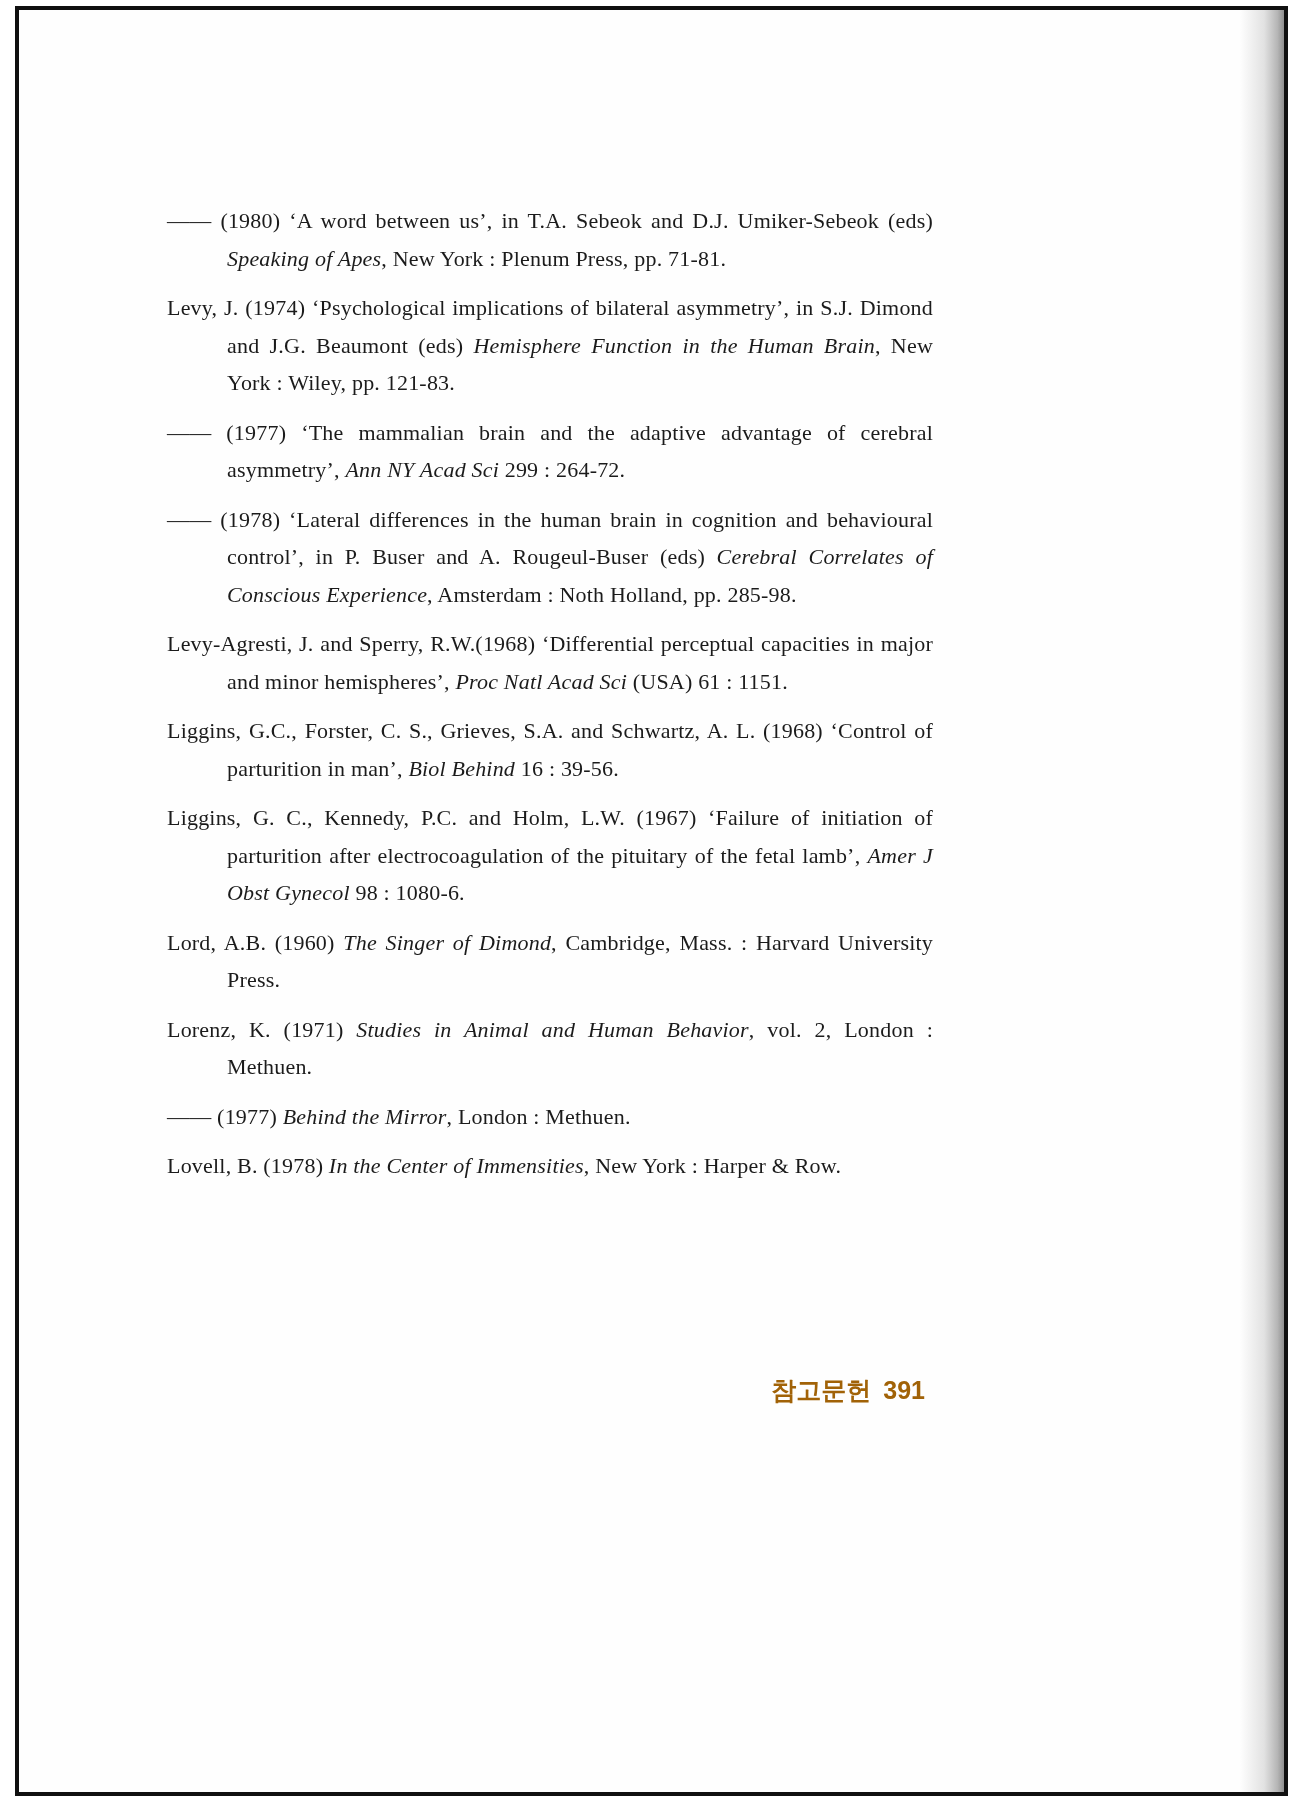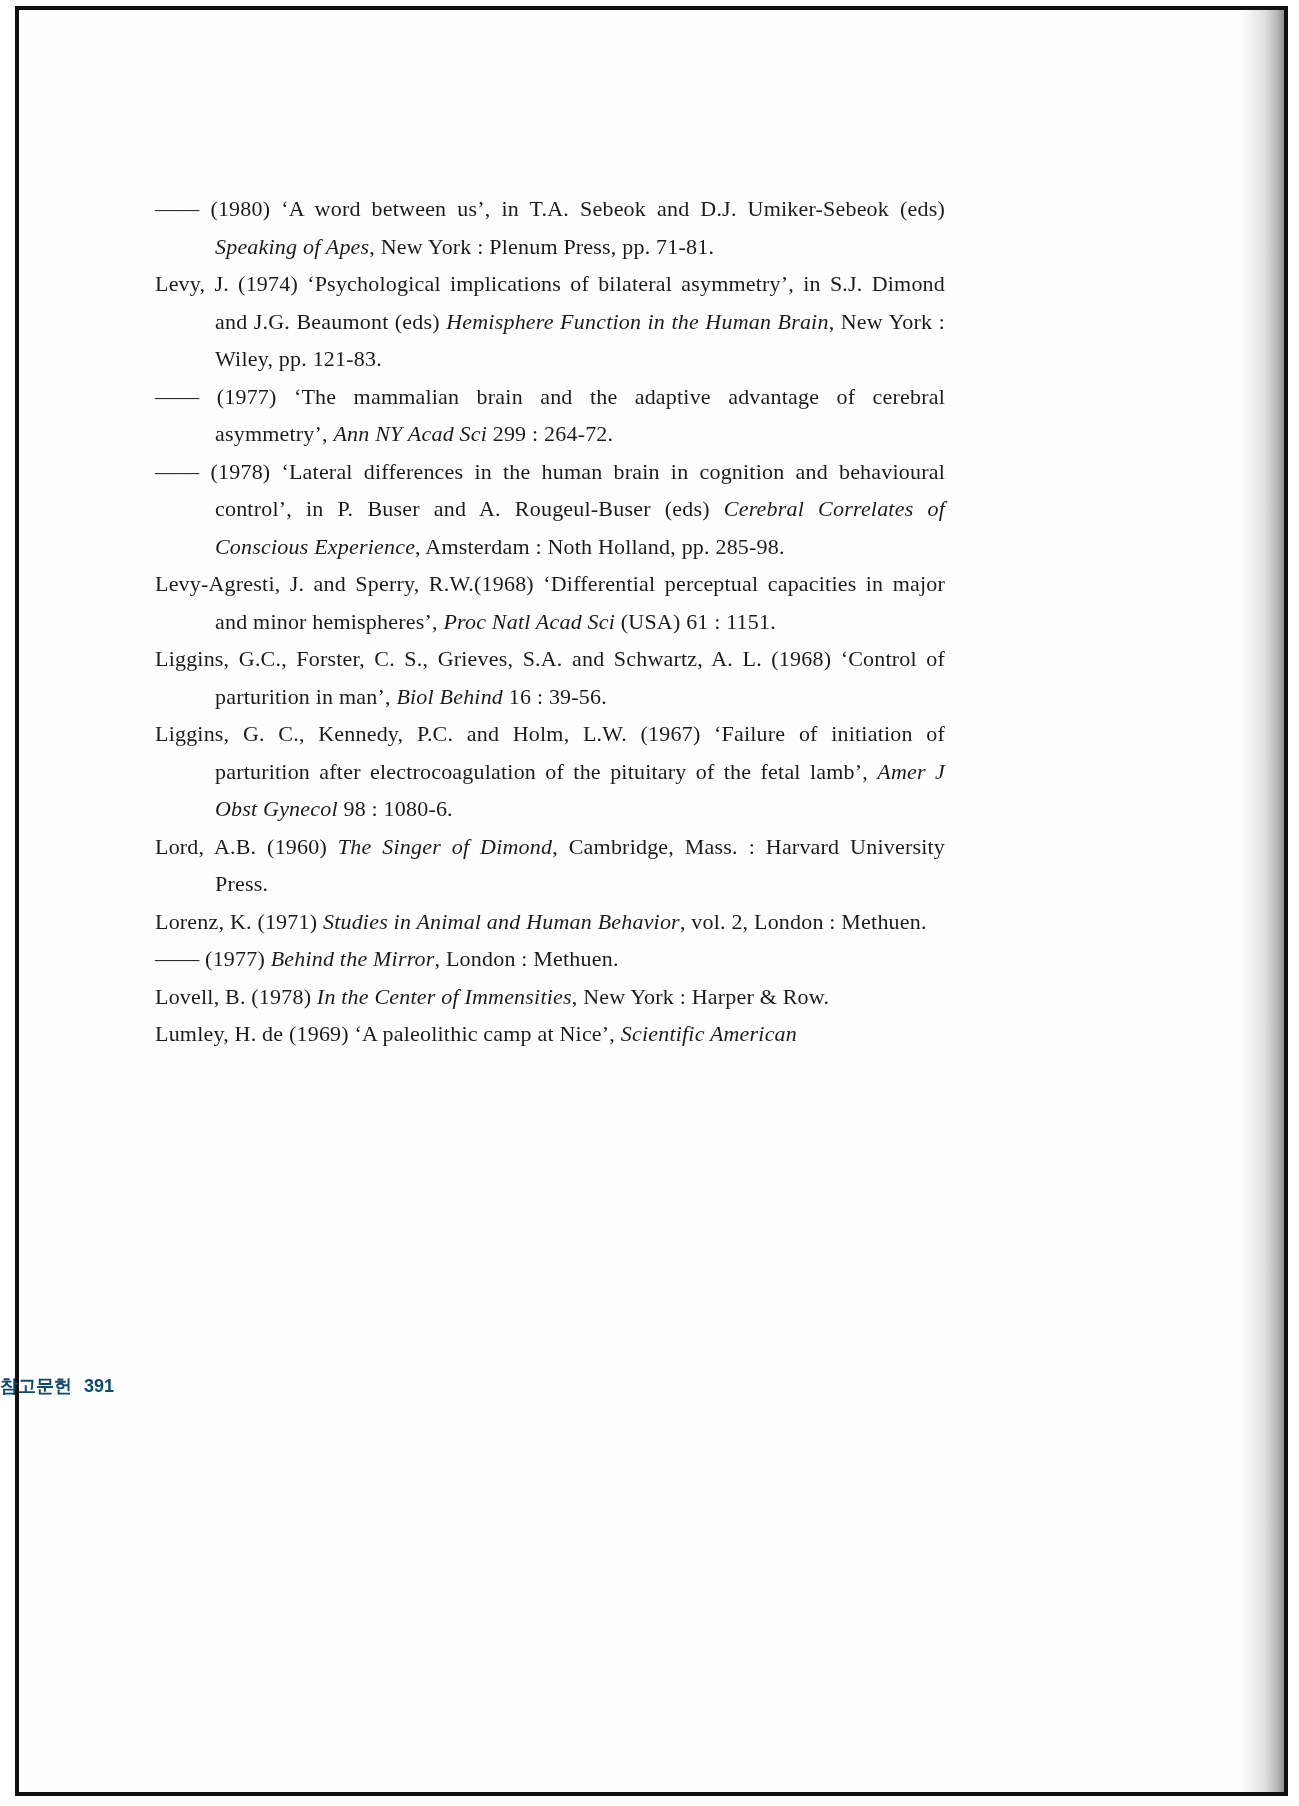--- a/index.html
+++ b/index.html
@@ -37,34 +37,35 @@
     position: absolute;
     left: 155px;
     top: 190px;
     width: 790px;
     color: #1b1b1b;
     font-size: 22px;
     line-height: 37.5px;
     letter-spacing: 0.2px;
   }
   .ref-entry {
-    margin: 0;
+    margin: 12px;
     padding-left: 60px;
     text-indent: -60px;
     text-align: justify;
   }
   .ref-entry .italic { font-style: italic; }
   .footer {
     position: absolute;
     top: 1374px;
     left: 0;
     width: 925px;
-    font-size: 18px;
+    text-align: right;
+    font-size: 25px;
     font-weight: bold;
-    color: #0c4a6e;
+    color: #a16207;
     font-family: "Liberation Sans", sans-serif;
   }
   .footer .page-num { margin-left: 12px; }
 </style>
 </head>
 <body>
 
 <div class="page-border">
   <div class="page-curl"></div>
 </div>
@@ -74,18 +75,17 @@
     <p class="ref-entry"><span>Levy, J. (1974) ‘Psychological implications of bilateral asymmetry’, in S.J. Dimond and J.G. Beaumont (eds) </span><span class="italic">Hemisphere Function in the Human Brain</span><span>, New York : Wiley, pp. 121-83.</span></p>
     <p class="ref-entry"><span>—— (1977) ‘The mammalian brain and the adaptive advantage of cerebral asymmetry’, </span><span class="italic">Ann NY Acad Sci</span><span> 299 : 264-72.</span></p>
     <p class="ref-entry"><span>—— (1978) ‘Lateral differences in the human brain in cognition and behavioural control’, in P. Buser and A. Rougeul-Buser (eds) </span><span class="italic">Cerebral Correlates of Conscious Experience</span><span>, Amsterdam : Noth Holland, pp. 285-98.</span></p>
     <p class="ref-entry"><span>Levy-Agresti, J. and Sperry, R.W.(1968) ‘Differential perceptual capacities in major and minor hemispheres’, </span><span class="italic">Proc Natl Acad Sci</span><span> (USA) 61 : 1151.</span></p>
     <p class="ref-entry"><span>Liggins, G.C., Forster, C. S., Grieves, S.A. and Schwartz, A. L. (1968) ‘Control of parturition in man’, </span><span class="italic">Biol Behind</span><span> 16 : 39-56.</span></p>
     <p class="ref-entry"><span>Liggins, G. C., Kennedy, P.C. and Holm, L.W. (1967) ‘Failure of initiation of parturition after electrocoagulation of the pituitary of the fetal lamb’, </span><span class="italic">Amer J Obst Gynecol</span><span> 98 :  1080-6.</span></p>
     <p class="ref-entry"><span>Lord, A.B. (1960) </span><span class="italic">The Singer of Dimond</span><span>, Cambridge, Mass. :  Harvard University Press.</span></p>
     <p class="ref-entry"><span>Lorenz, K. (1971) </span><span class="italic">Studies in Animal and Human Behavior</span><span>, vol. 2, London : Methuen.</span></p>
     <p class="ref-entry"><span>—— (1977) </span><span class="italic">Behind the Mirror</span><span>, London : Methuen.</span></p>
     <p class="ref-entry"><span>Lovell, B. (1978) </span><span class="italic">In the Center of Immensities</span><span>, New York : Harper &amp; Row.</span></p>
-    <p class="ref-entry"><span>Lumley, H. de (1969) ‘A paleolithic camp at Nice’, </span><span class="italic">Scientific American</span></p>
   </div>
 
 <div class="footer">
   <span>참고문헌</span><span class="page-num">391</span>
 </div>
 
 </body></html>

